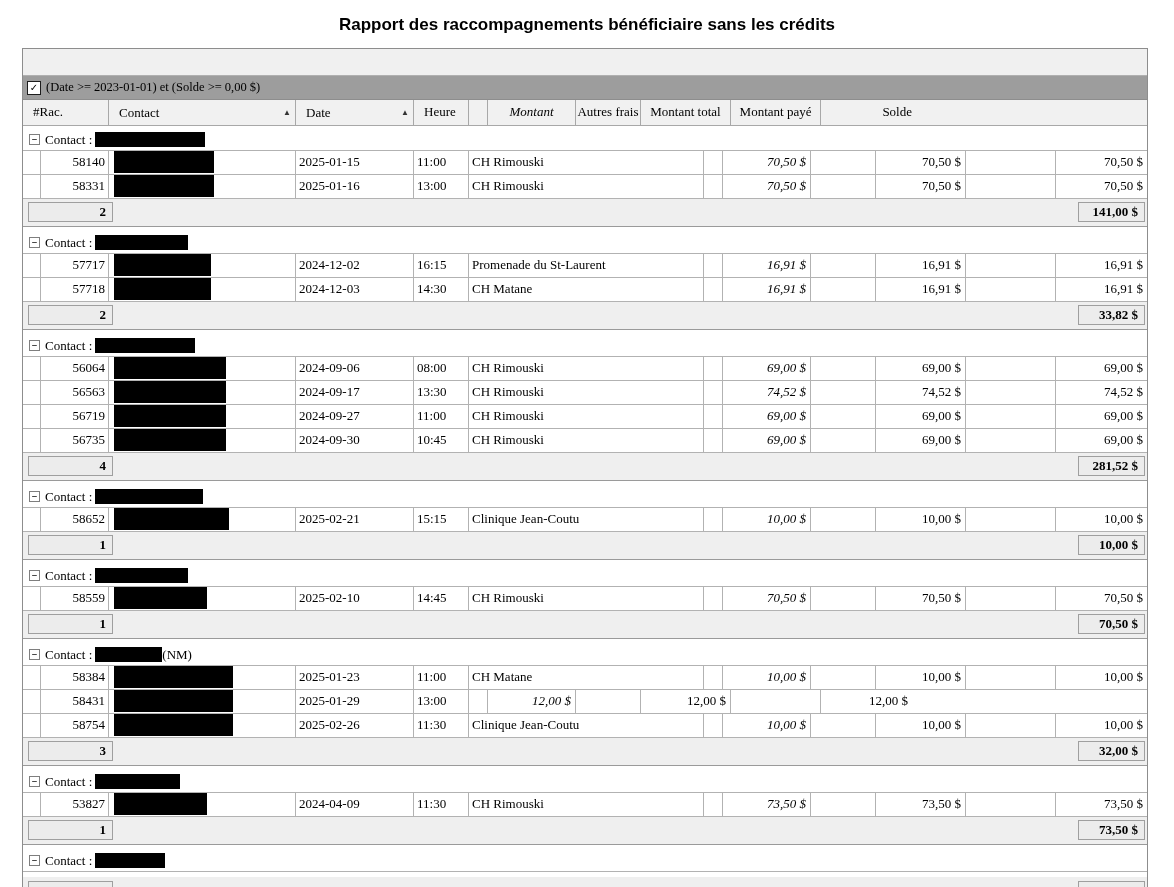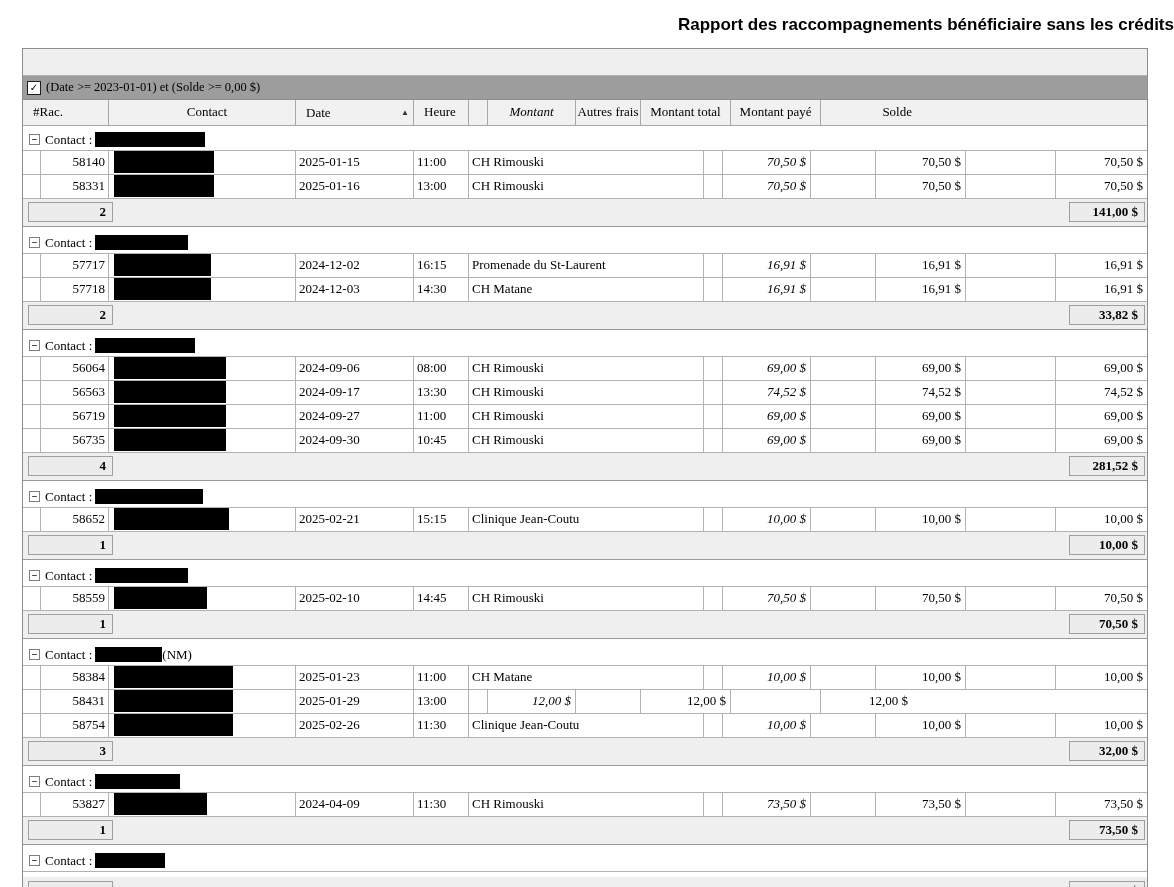--- a/index.html
+++ b/index.html
@@ -1,21 +1,21 @@
 <!DOCTYPE html>
 <html><head>
 <meta charset="utf-8">
 <style>
   html,body{margin:0;padding:0;background:#fff;}
   body{width:1174px;height:887px;overflow:hidden;}
 
   .page-title{
     font-family:"Liberation Sans","DejaVu Sans",sans-serif;
     font-weight:bold;font-size:17px;color:#000;
-    text-align:right;margin:15px 0 13px 0;
+    text-align:center;margin:15px 0 13px 0;
   }
 
   .report{
     width:1126px;margin-left:22px;
     border:1px solid #8d8d8d;
     font-family:"Liberation Serif","DejaVu Serif",serif;
     font-size:13px;color:#000;background:#fff;
     box-sizing:border-box;
   }
 
@@ -33,21 +33,21 @@
   .hdr .cell:last-child{border-right:none;text-align:right;}
   .hdr .hleft{padding-left:10px;}
   .hdr .hcenter{text-align:center;}
   .hflex{display:flex;align-items:center;}
   .sort-arrow{font-size:8px;color:#333;margin-left:auto;margin-right:4px;}
 
   .cell{box-sizing:border-box;overflow:hidden;white-space:nowrap;flex:0 0 auto;}
   .c-rach{width:86px;}
   .c-ind{width:18px;}
   .c-rac{width:68px;}
-  .c-con{width:187px;flex-direction:column;}
+  .c-con{width:187px;}
   .c-date{width:118px;}
   .c-heu{width:55px;}
   .c-lieu{width:235px;}
   .c-gapc{width:19px;}
   .c-mon{width:88px;font-style:italic;}
   .c-aut{width:65px;}
   .c-tot{width:90px;}
   .c-pay{width:90px;}
   .c-sol{width:91px;}
 
@@ -68,21 +68,21 @@
   .redact-h{display:inline-block;background:#000;height:15px;flex:0 0 auto;}
   .gsuffix{}
 
   .redact-r{display:block;background:#000;height:23px;margin-top:-1px;margin-left:5px;}
 
   .sum-row{height:27px;background:#efefef;border-bottom:1px solid #9a9a9a;position:relative;}
   .sum-box{position:absolute;top:3px;height:20px;box-sizing:border-box;background:#ececec;
     border:1px solid #9f9f9f;font-weight:bold;text-align:right;padding-right:6px;
     line-height:18px;}
   .count-box{left:5px;width:85px;}
-  .solde-box{right:2px;width:76px;}
+  .solde-box{right:2px;width:67px;}
   .total-row{height:28px;border-bottom:none;}
   .total-row .sum-box{top:4px;}
 
   .gap{height:5px;background:#fff;}
   .gap-sm{height:3px;background:#fff;}
 </style>
 </head>
 <body>
 
 <div class="page-title">Rapport des raccompagnements bénéficiaire sans les crédits</div>

